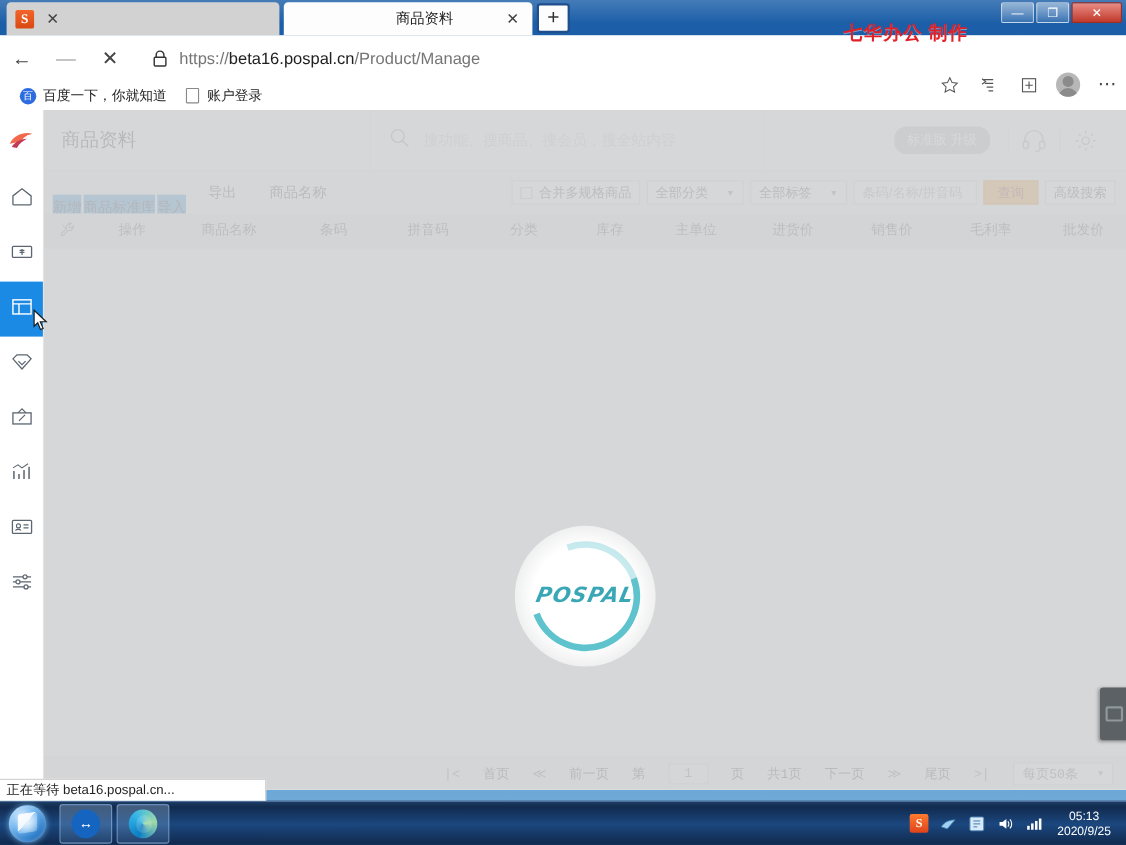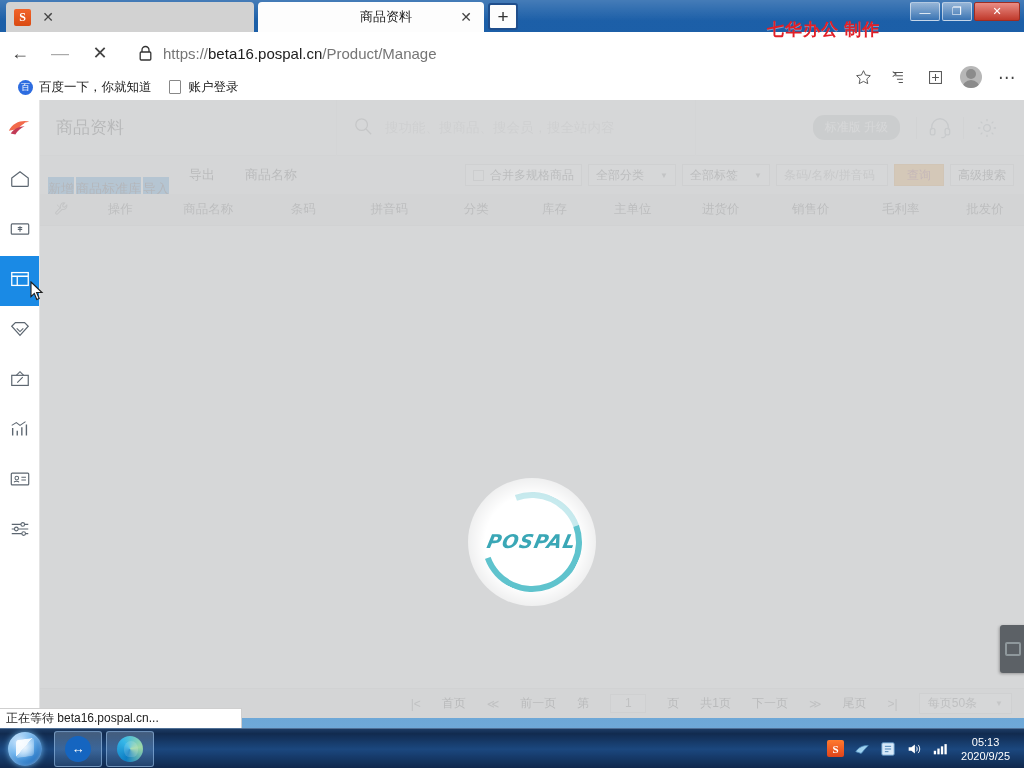--- a/index.html
+++ b/index.html
@@ -163,21 +163,21 @@
   
   #table-body { position:absolute; left:40px; top:126px; width:984px; height:462px; background:#fbfbfb; }
 
   
   #status-bar {
     position:absolute; left:40px; top:588px; width:984px; height:30px;
     background:#ededed; border-top:1px solid #dcdcdc;
     display:flex; align-items:center; font-size:12px; color:#3f3f3f;
   }
   #summary-text { margin-left:12px; }
-  #pager { margin-left:auto; display:flex; align-items:center; gap:21px; padding-right:12px; font-size:12px; color:#333; }
+  #pager { margin-left:auto; display:flex; align-items:center; gap:21px; padding-right:12px; font-size:12px; color:#333;font-family:Liberation Mono, monospace; }
   #page-input {
     width:36px; height:19px; border:1px solid #cfcfcf; background:#f8f8f8;
     text-align:center; font-size:12px; color:#666; line-height:17px;
   }
   #per-page {
     height:21px; border:1px solid #cfcfcf; background:#fafafa; display:flex;
     align-items:center; padding:0 8px; gap:18px; color:#5a5a5a;
   }
 
   

